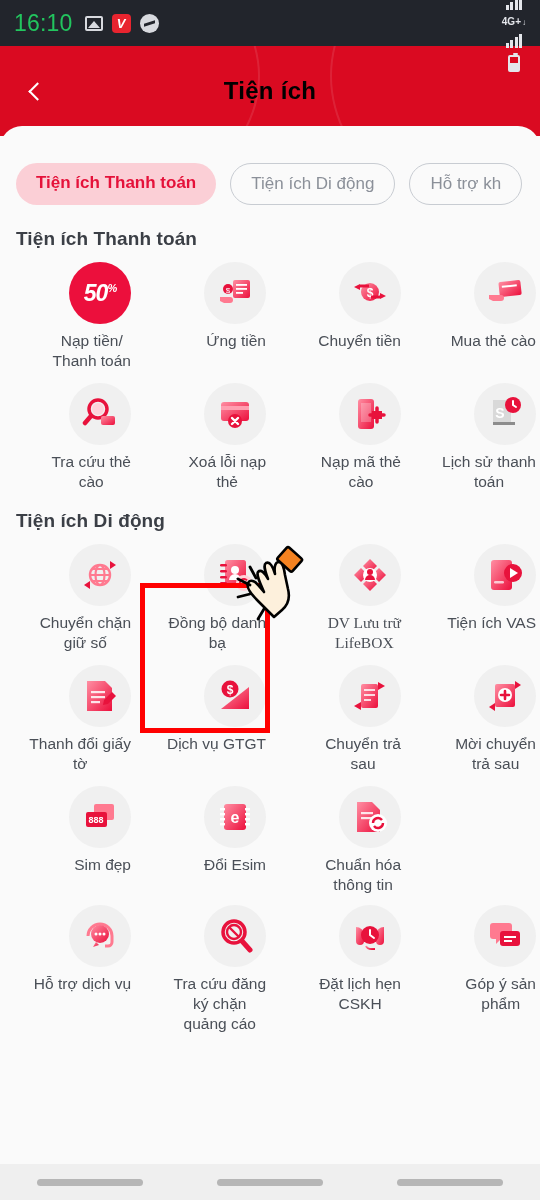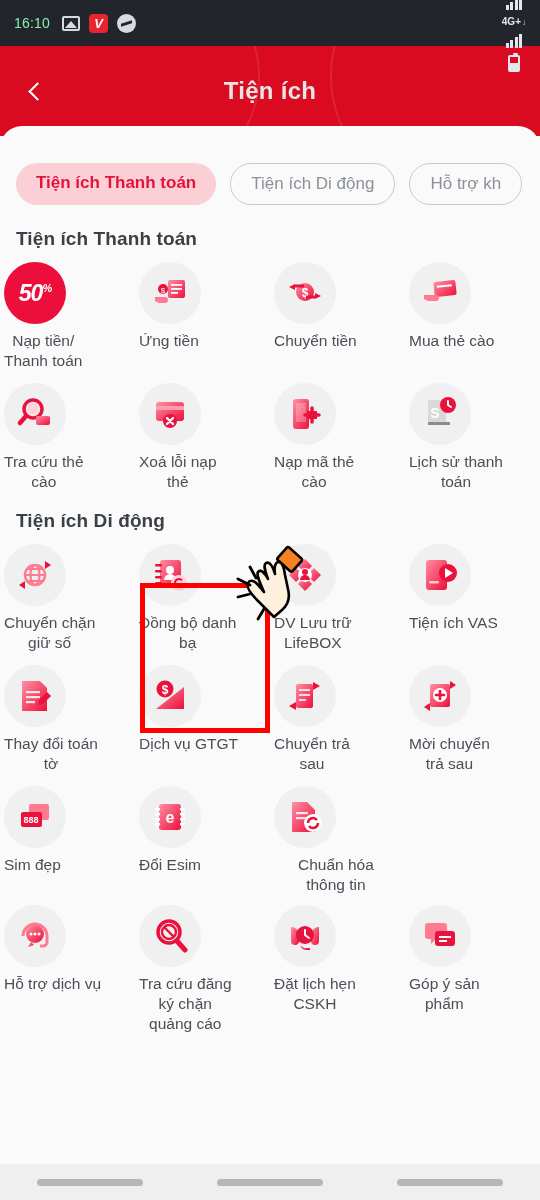--- a/index.html
+++ b/index.html
@@ -19,21 +19,21 @@
   
   .statusbar {
     position: absolute; top: 0; left: 0;
     width: 540px; height: 46px;
     background: #22252c;
     display: flex; align-items: center;
     padding: 0 14px;
     z-index: 30;
   }
   .sb-time {
-    color: #86efac; font-size: 14px; font-weight: 400;
+    color: #22c55e; font-size: 23px; font-weight: 400;
     letter-spacing: .2px;
   }
   .sb-left-icons { display: flex; align-items: center; gap: 9px; margin-left: 12px; }
   .sb-right { margin-left: auto; display: flex; align-items: center; gap: 7px; flex-direction: column; }
   .ic-photo {
     width: 18px; height: 15px; border: 2px solid #d8dadf; border-radius: 2px;
     position: relative; background: #22252c;
   }
   .ic-photo::after {
     content:""; position:absolute; left:1px; bottom:1px;
@@ -101,21 +101,21 @@
     display:flex;align-items:center;justify-content:center;
   }
   .back-chevron span {
     display:block; width: 13px; height: 13px;
     border-left: 2.5px solid #fff; border-bottom: 2.5px solid #fff;
     transform: rotate(45deg); margin-left: 4px;
   }
   .header-title {
     position: absolute; left: 0; right: 0; top: 50%;
     transform: translateY(-50%);
-    text-align: center; color: #e5e5e5;
+    text-align: center; color: #000000;
     font-size: 24px; font-weight: 700; letter-spacing: .3px;
   }
 
   
   .sheet-top {
     position: absolute; top: 126px; left: 0;
     width: 540px; height: 28px;
     background: #fafafa;
     border-top-left-radius: 22px; border-top-right-radius: 22px;
     z-index: 21;
@@ -158,21 +158,21 @@
     font-size: 19px; font-weight: 700; color: #3b3f46;
     padding: 14px 0 6px 16px;
     letter-spacing: .1px;
   }
   .grid {
     display: grid;
     grid-template-columns: repeat(4, 1fr);
     row-gap: 2px;
   }
   .cell {
-    display: flex; flex-direction: column; align-items: flex-start;
+    display: flex; flex-direction: column; align-items: flex-end;
     padding: 6px 4px 4px 4px;
     cursor: pointer;
   }
   .circle {
     width: 62px; height: 62px; border-radius: 50%;
     background: #f0f0f0;
     display: flex; align-items: center; justify-content: center;
     position: relative;
   }
   .circle.solid { background: #ec0f3c; }
@@ -462,21 +462,21 @@
                 <path d="M18 2 l7 7 -7 7 -7-7z"></path>
                 <path d="M34 18 l-7 7 -7-7 7-7z"></path>
                 <path d="M18 34 l-7-7 7-7 7 7z"></path>
                 <path d="M2 18 l7-7 7 7 -7 7z"></path>
               </g>
               <circle cx="18" cy="18" r="7" fill="#fff"></circle>
               <circle cx="18" cy="15" r="3" fill="#e8123c"></circle>
               <path d="M13 23 a5 5 0 0 1 10 0z" fill="#e8123c"></path>
             </svg>
           </div>
-          <div class="cell-label" style="white-space: pre-line;">DV Lưu trữ
+          <div class="cell-label" style="white-space: pre-line; font-family: Liberation Serif, serif;">DV Lưu trữ
 LifeBOX</div>
         </div>
         <div class="cell">
           <div class="circle">
             <svg viewBox="0 0 36 36" width="36" height="36">
               <defs>
                 <linearGradient id="g15" x1="0" y1="0" x2="1" y2="1">
                   <stop offset="0%" stop-color="#ff8fa3"></stop>
                   <stop offset="100%" stop-color="#ec0f3c"></stop>
                 </linearGradient>
@@ -500,21 +500,21 @@
               </defs>
               <path d="M5 3 h18 l7 7 v23 H5z" fill="url(#g18)"></path>
               <g fill="#fff" opacity=".85">
                 <rect x="9" y="13" width="14" height="2.2"></rect>
                 <rect x="9" y="18" width="14" height="2.2"></rect>
                 <rect x="9" y="23" width="9" height="2.2"></rect>
               </g>
               <path d="M22 22 l8-8 4 4 -8 8 -5 1z" fill="#e8123c"></path>
             </svg>
           </div>
-          <div class="cell-label" style="white-space: pre-line;">Thay đổi toán
+          <div class="cell-label" style="white-space: pre-line;">Thanh đổi giấy
 tờ</div>
         </div>
         <div class="cell">
           <div class="circle">
             <svg viewBox="0 0 36 36" width="36" height="36">
               <defs>
                 <linearGradient id="g16" x1="0" y1="0" x2="1" y2="1">
                   <stop offset="0%" stop-color="#ff8fa3"></stop>
                   <stop offset="100%" stop-color="#ec0f3c"></stop>
                 </linearGradient>

